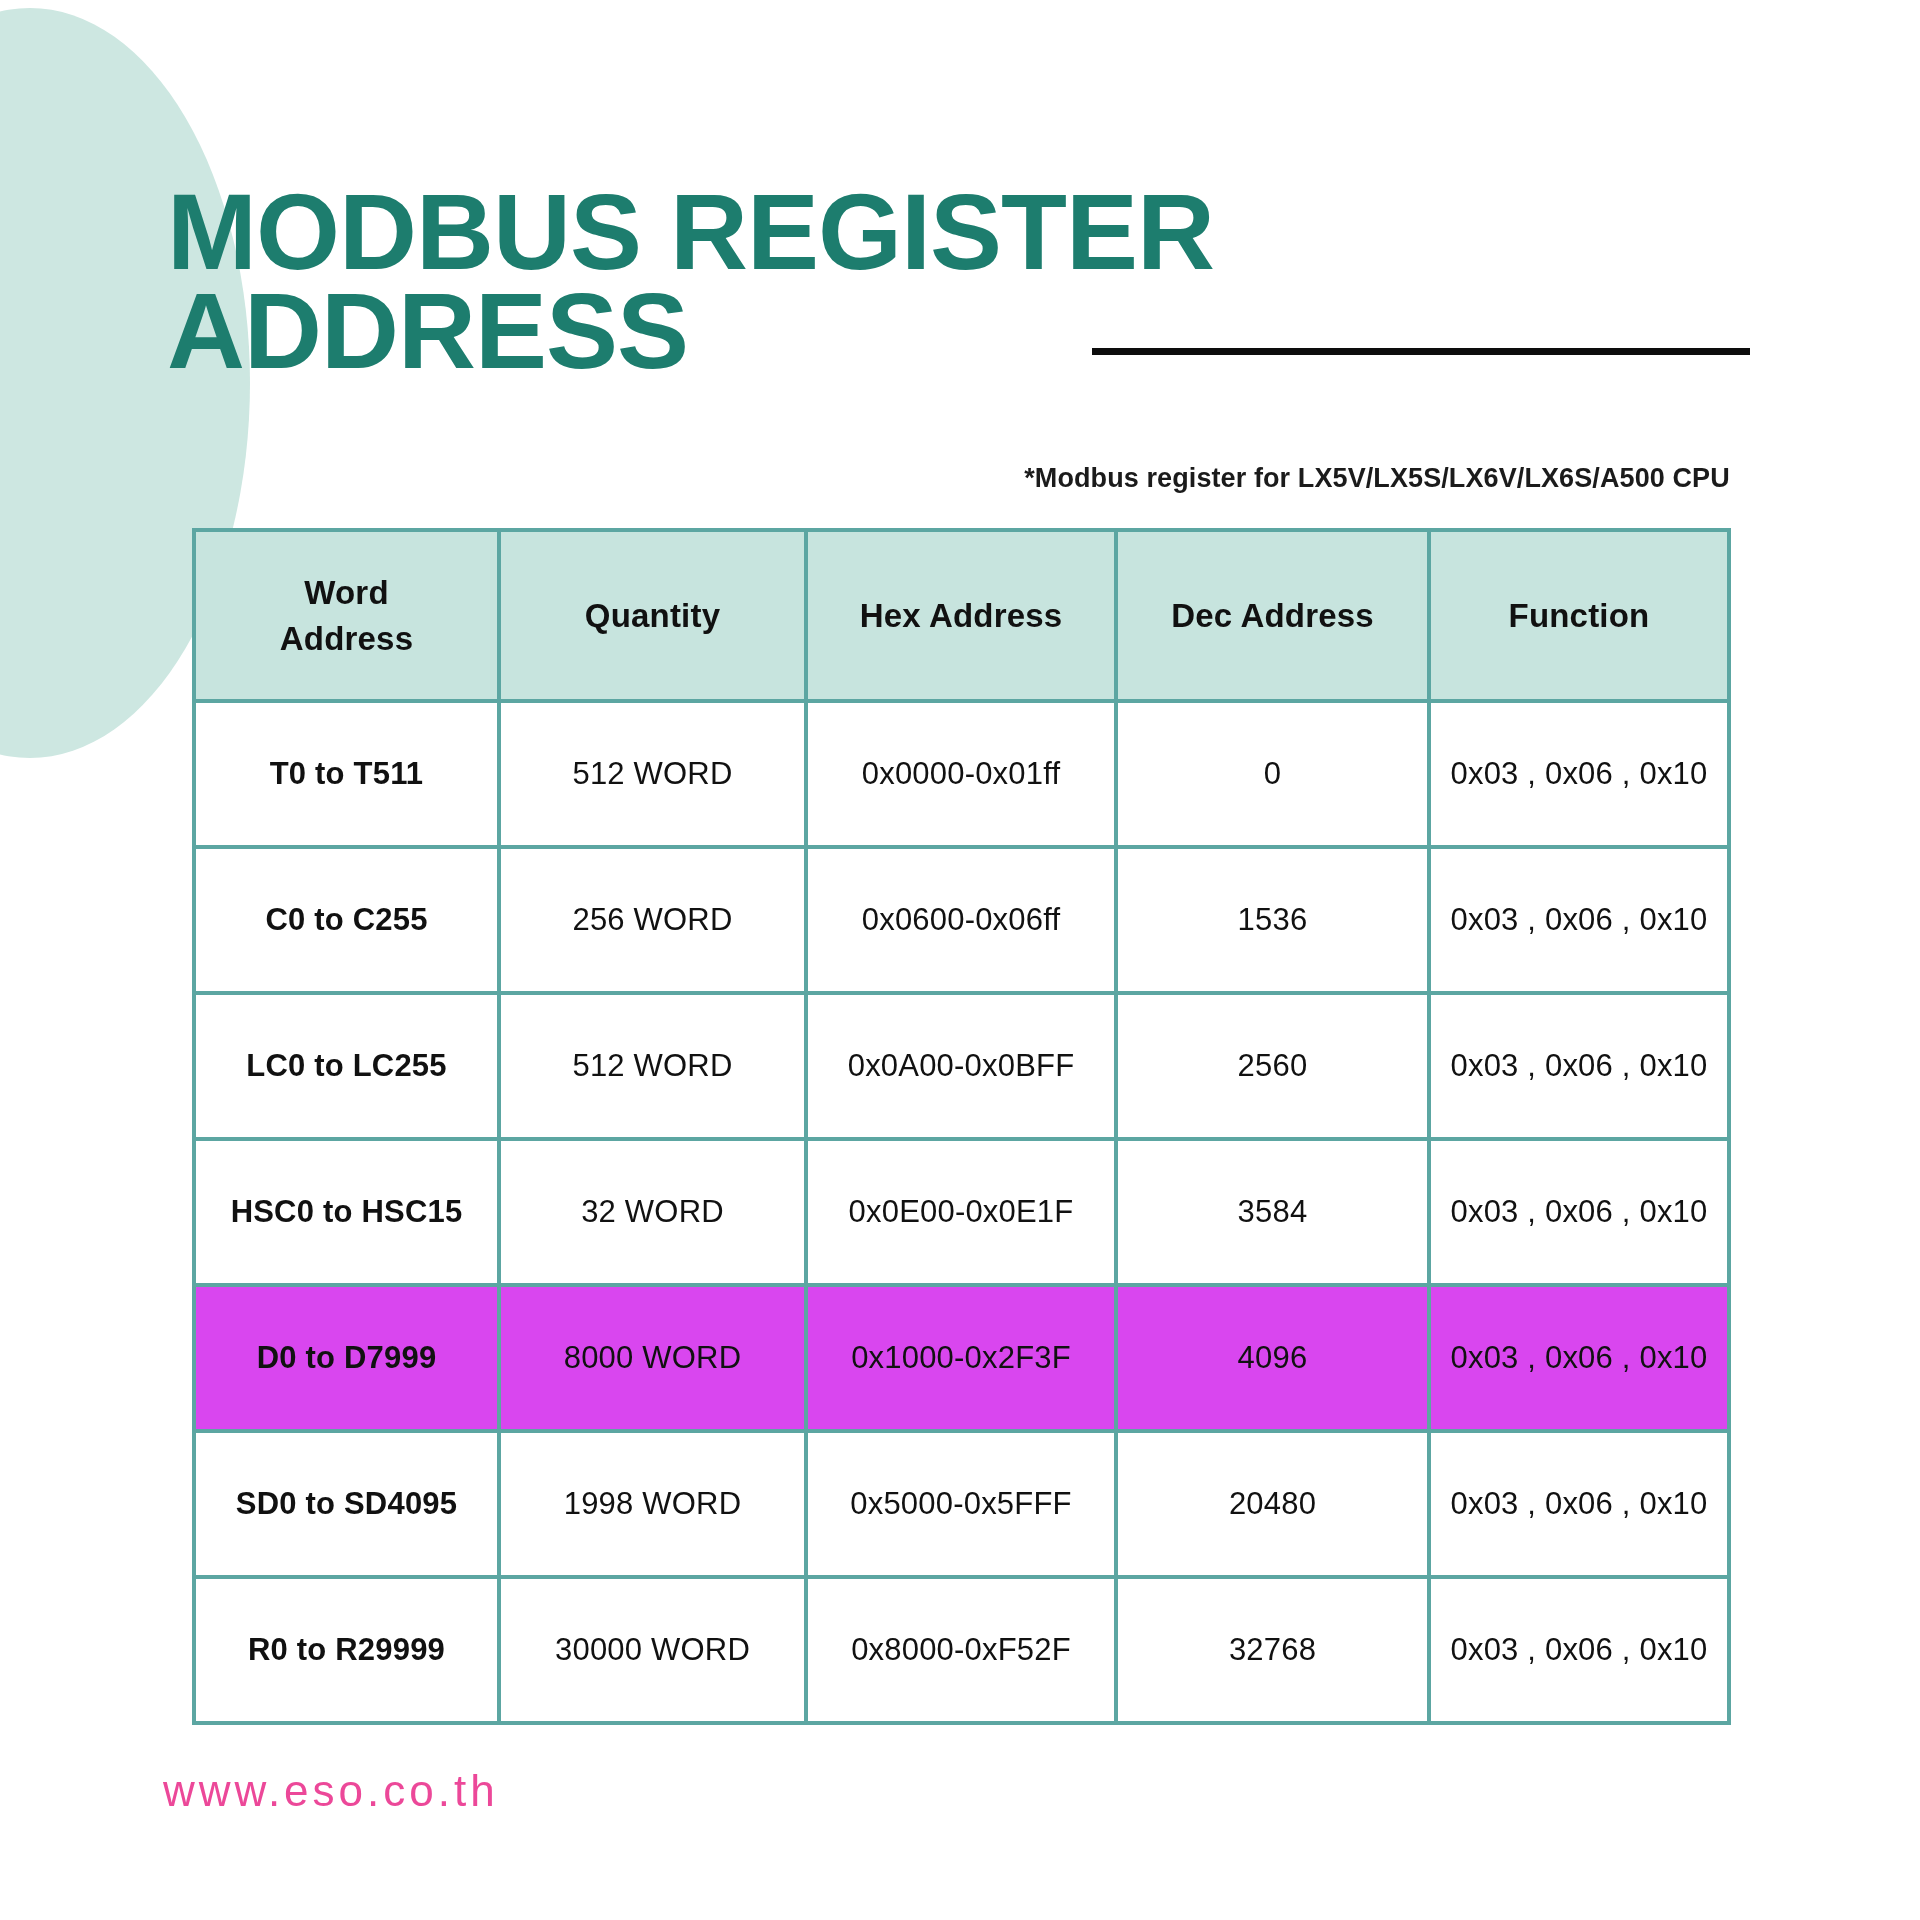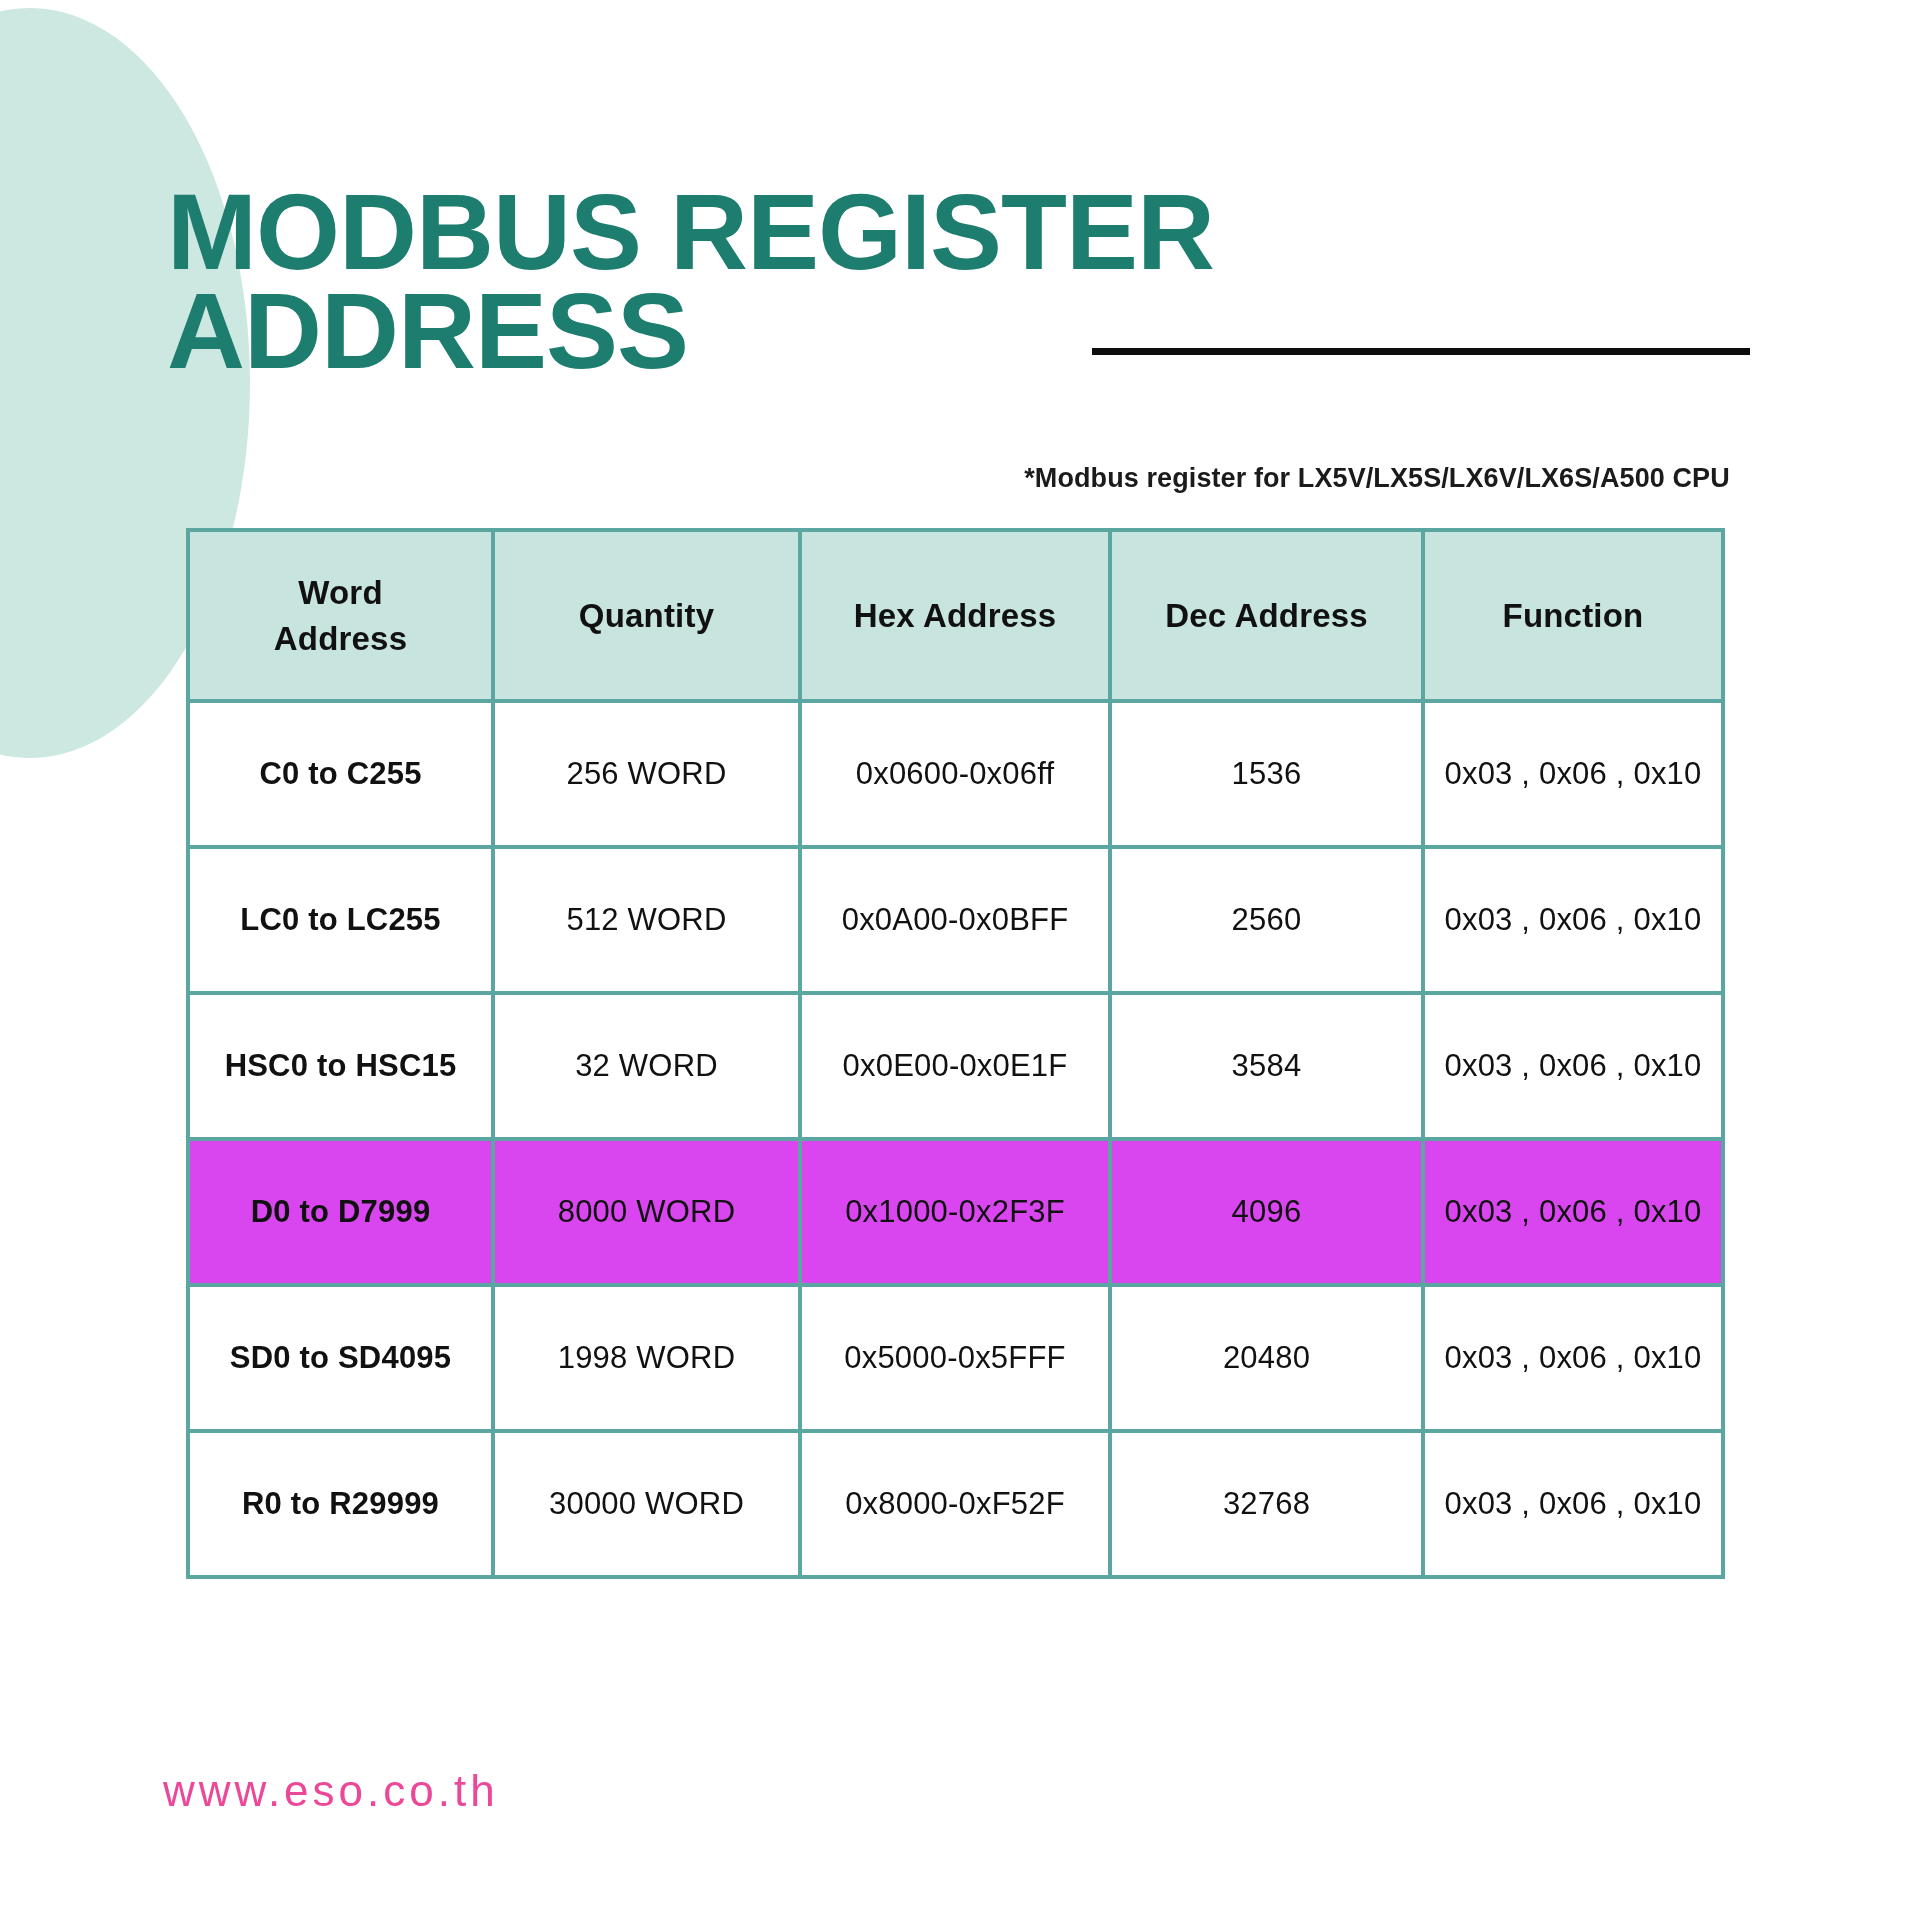--- a/index.html
+++ b/index.html
@@ -72,21 +72,21 @@
     font-size: 27px;
     color: #1b1b1b;
     letter-spacing: 0.1px;
     z-index: 3;
     font-weight: bold;
   }
 
   
   .table-wrap {
     position: absolute;
-    left: 186px;
+    left: 192px;
     top: 528px;
     width: 1535px;
     z-index: 3;
   }
   table.reg-table {
     border-collapse: collapse;
     width: 1535px;
     table-layout: fixed;
   }
   table.reg-table col.c0 { width: 305px; }
@@ -178,20 +178,27 @@
           <th style="white-space:pre-line;">Word
 Address</th>
           <th>Quantity</th>
           <th>Hex Address</th>
           <th>Dec Address</th>
           <th>Function</th>
         </tr>
       </thead>
       <tbody>
         <tr>
+          <td class="col-word">T0 to T511</td>
+          <td>512 WORD</td>
+          <td>0x0000-0x01ff</td>
+          <td>0</td>
+          <td>0x03 , 0x06 , 0x10</td>
+        </tr>
+        <tr>
           <td class="col-word">C0 to C255</td>
           <td>256 WORD</td>
           <td>0x0600-0x06ff</td>
           <td>1536</td>
           <td>0x03 , 0x06 , 0x10</td>
         </tr>
         <tr>
           <td class="col-word">LC0 to LC255</td>
           <td>512 WORD</td>
           <td>0x0A00-0x0BFF</td>

